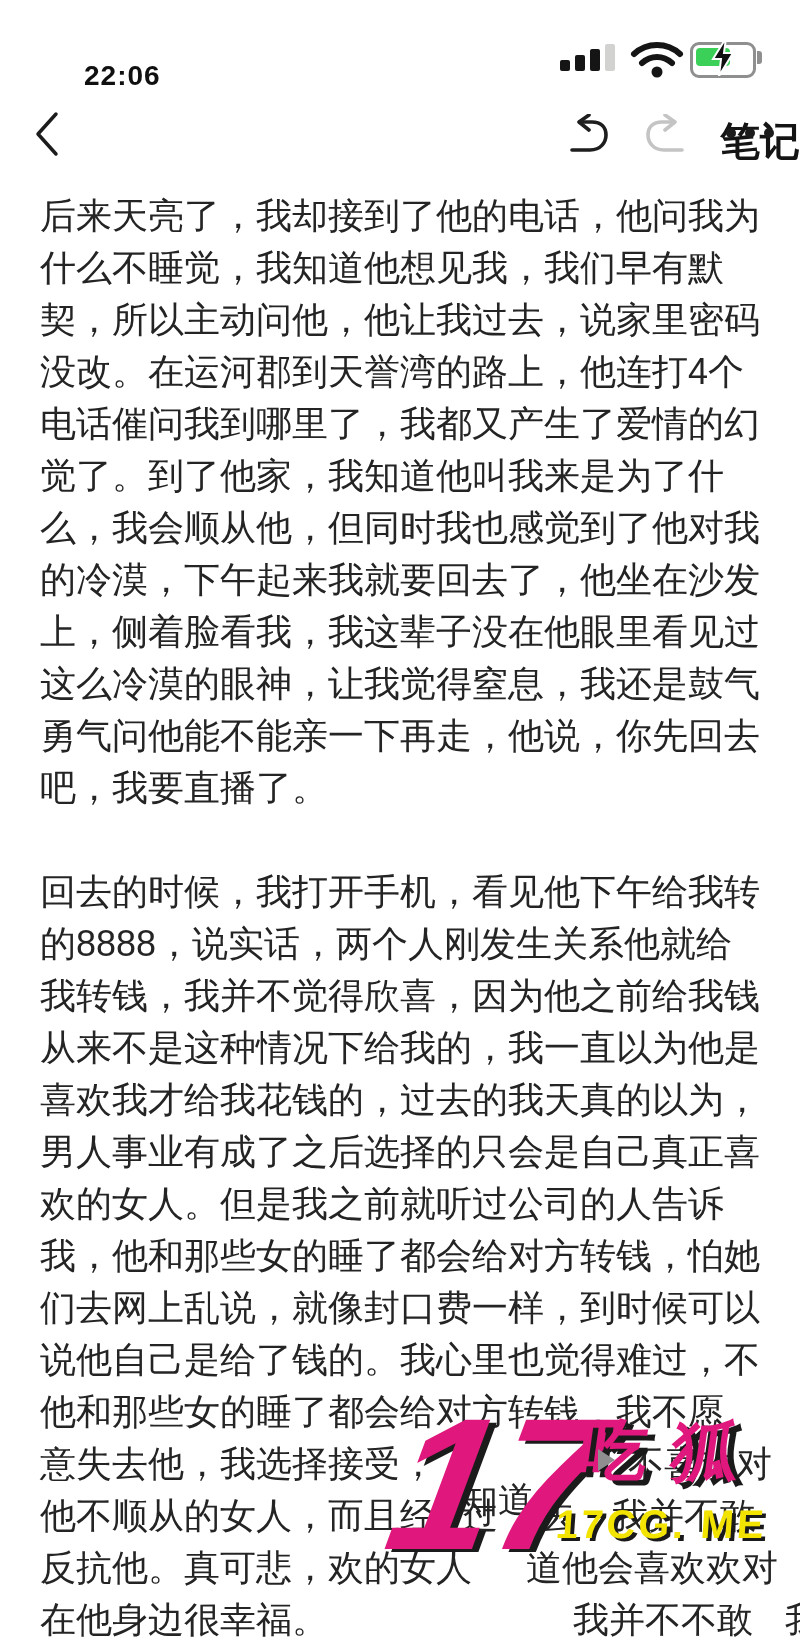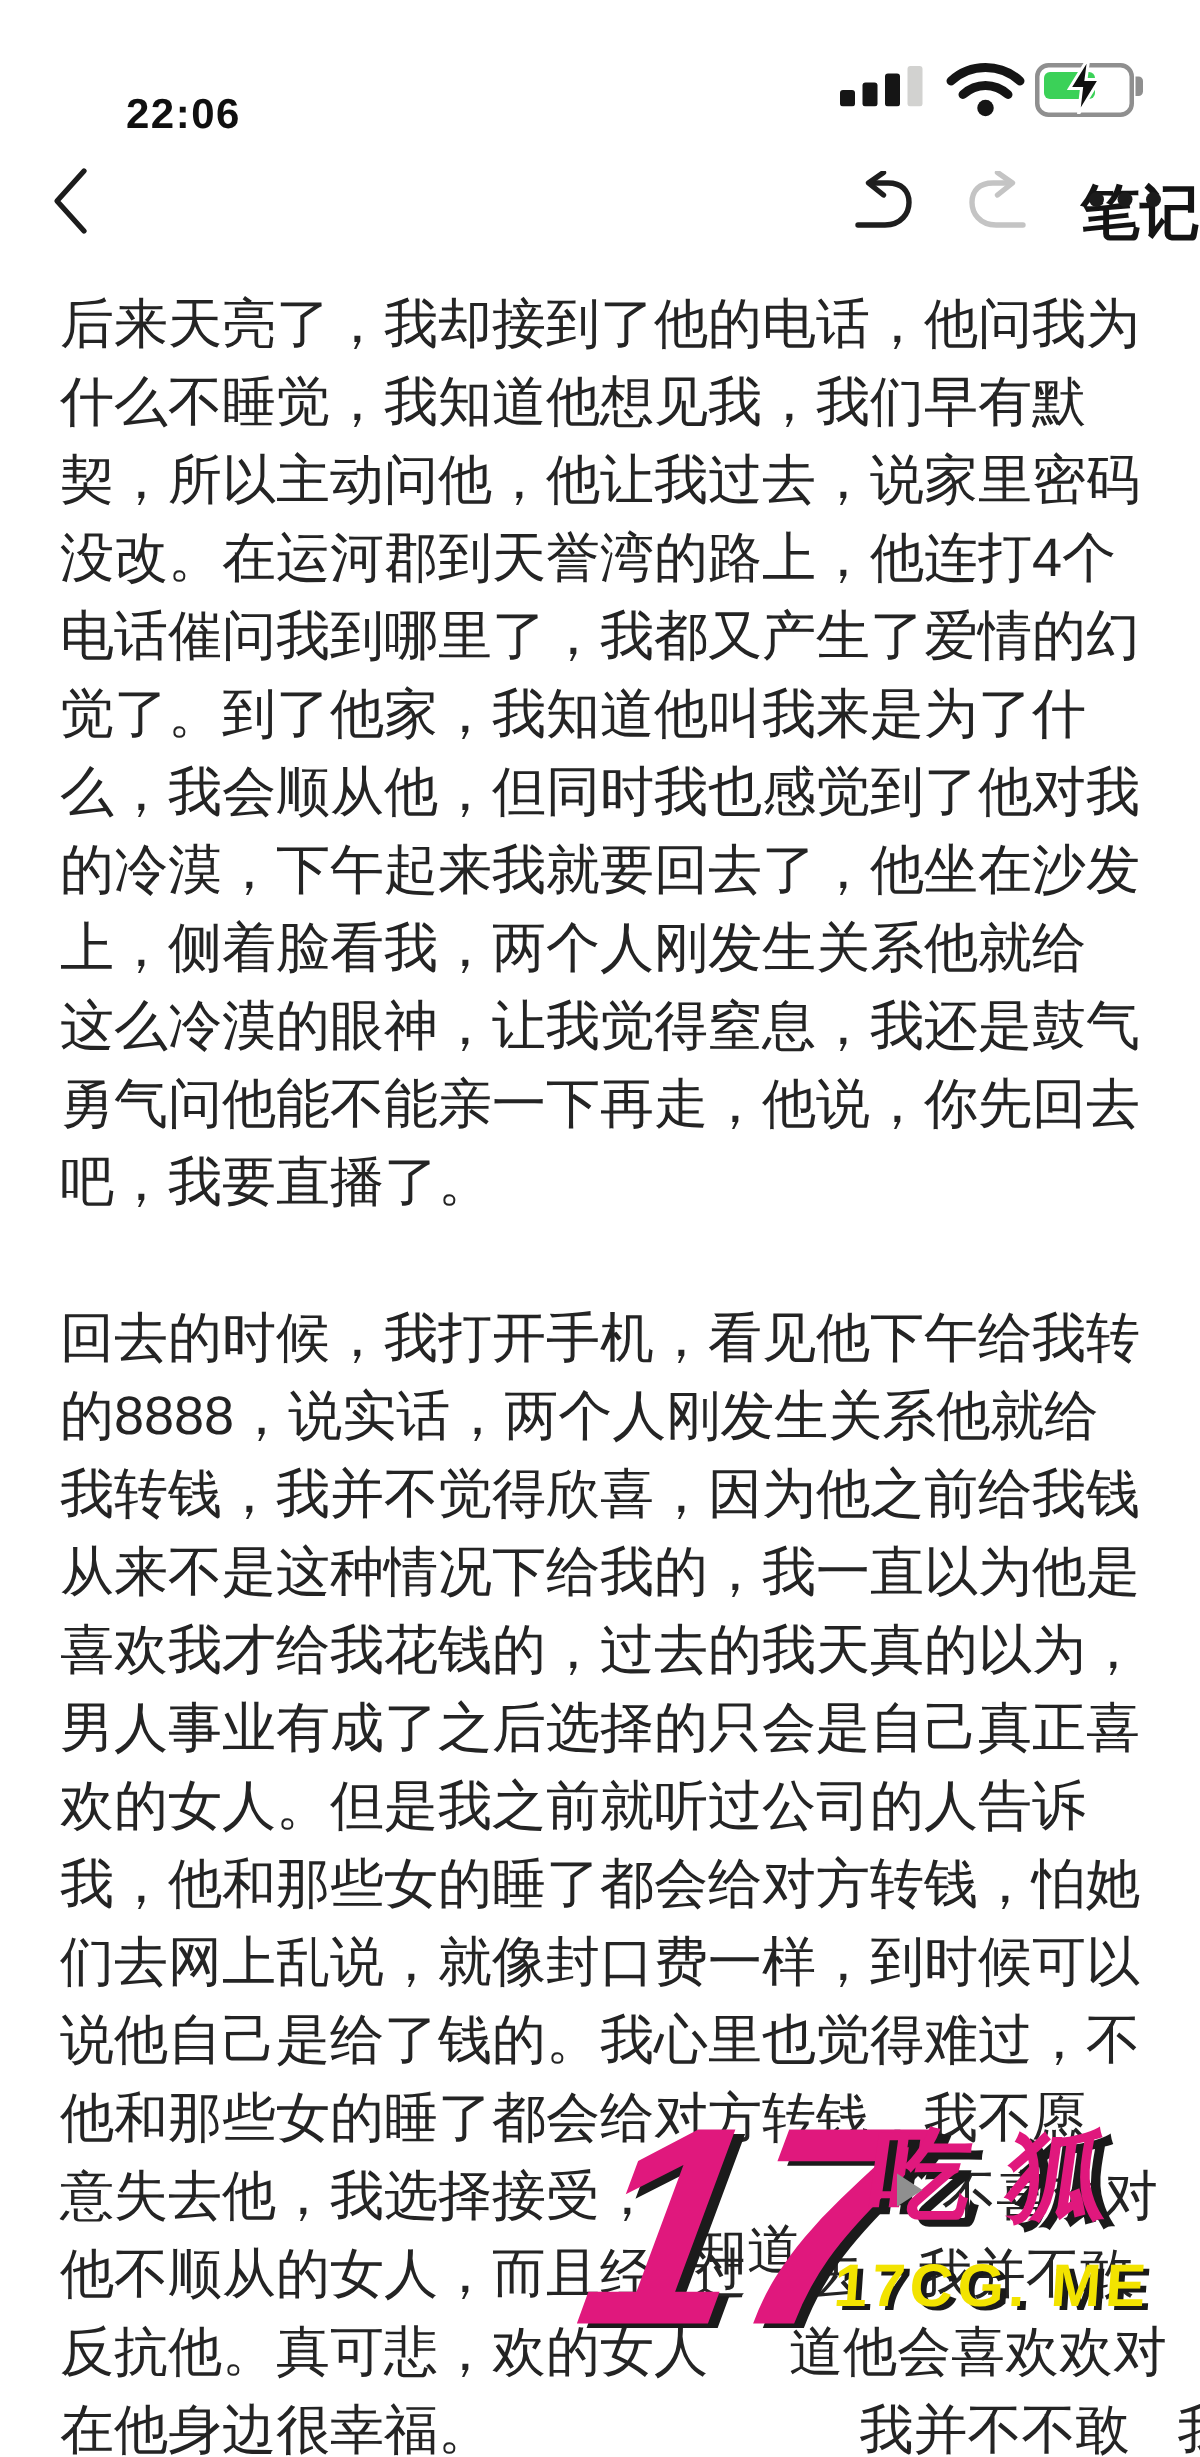--- a/index.html
+++ b/index.html
@@ -94,21 +94,21 @@
 
 <div class="abs note">
   <div class="tl">后来天亮了，我却接到了他的电话，他问我为</div>
   <div class="tl">什么不睡觉，我知道他想见我，我们早有默</div>
   <div class="tl">契，所以主动问他，他让我过去，说家里密码</div>
   <div class="tl">没改。在运河郡到天誉湾的路上，他连打4个</div>
   <div class="tl">电话催问我到哪里了，我都又产生了爱情的幻</div>
   <div class="tl">觉了。到了他家，我知道他叫我来是为了什</div>
   <div class="tl">么，我会顺从他，但同时我也感觉到了他对我</div>
   <div class="tl">的冷漠，下午起来我就要回去了，他坐在沙发</div>
-  <div class="tl">上，侧着脸看我，两个人刚发生关系他就给</div>
+  <div class="tl">上，侧着脸看我，我这辈子没在他眼里看见过</div>
   <div class="tl">这么冷漠的眼神，让我觉得窒息，我还是鼓气</div>
   <div class="tl">勇气问他能不能亲一下再走，他说，你先回去</div>
   <div class="tl">吧，我要直播了。</div>
 
   <div class="psp"></div>
 
   <div class="tl">回去的时候，我打开手机，看见他下午给我转</div>
   <div class="tl">的8888，说实话，两个人刚发生关系他就给</div>
   <div class="tl">我转钱，我并不觉得欣喜，因为他之前给我钱</div>
   <div class="tl">从来不是这种情况下给我的，我一直以为他是</div>

